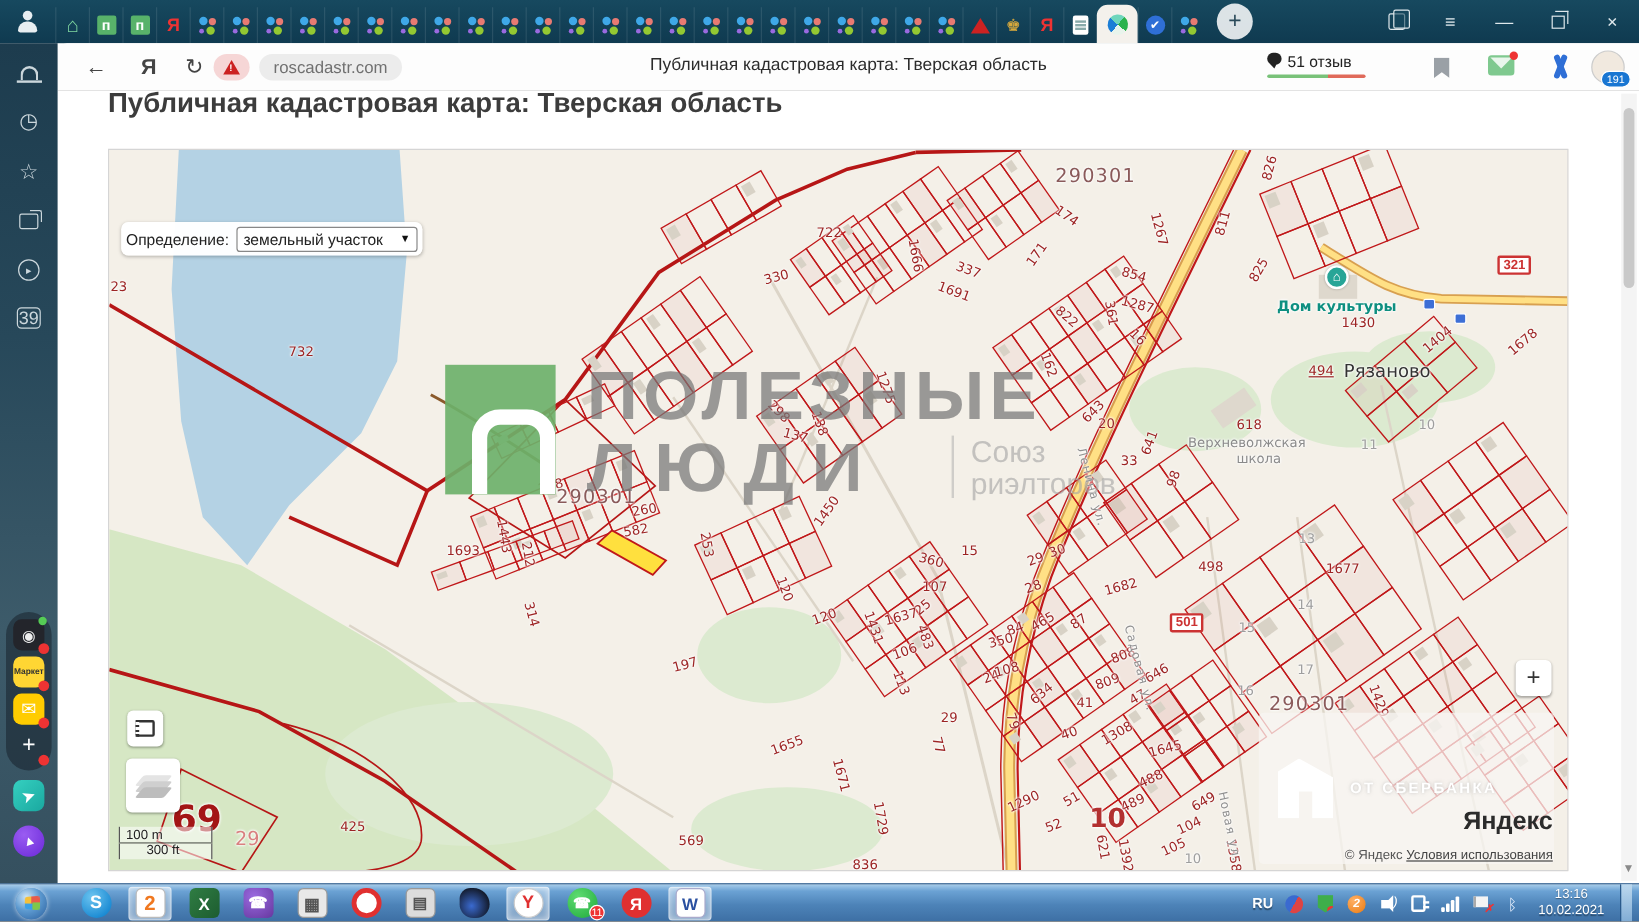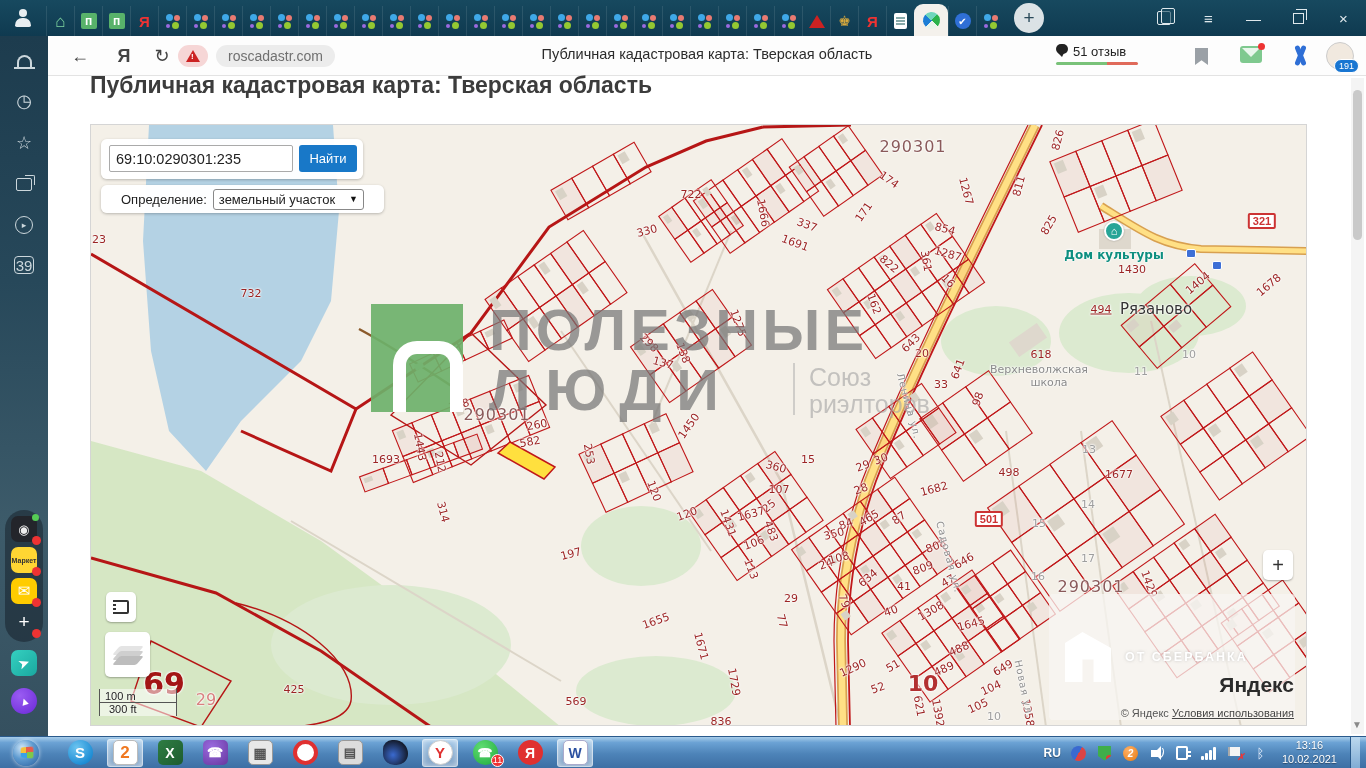--- a/index.html
+++ b/index.html
@@ -102,34 +102,34 @@
 .ml.grayplace{color:#8a8a8a;font-size:11px}
 .ml.teal{color:#0e8f80;font-size:12px;font-weight:bold}
 .badge-road{position:absolute;transform:translate(-50%,-50%);border:2px solid #c33;background:#fff;color:#c33;
   font-size:11px;font-weight:bold;padding:0 3px;border-radius:2px}
 .poi{position:absolute;width:20px;height:20px;border-radius:50%;background:#27a597;color:#fff;display:flex;align-items:center;justify-content:center;font-size:11px;transform:translate(-50%,-50%);border:2px solid #fff;box-shadow:0 0 2px rgba(0,0,0,.3)}
 .busstop{position:absolute;width:10px;height:9px;background:#3d6fd6;border:1px solid #fff;border-radius:2px}
 
 .spanel{position:absolute;left:10px;top:14px;width:262px;height:40px;background:rgba(255,255,255,.97);border-radius:6px;box-shadow:0 1px 3px rgba(0,0,0,.25)}
 .sinput{position:absolute;left:8px;top:6px;width:184px;height:27px;border:1px solid #aaa;border-radius:2px;font-size:14.5px;padding:0 6px;color:#222;font-family:"Liberation Sans",sans-serif}
 .sbtn{position:absolute;left:198px;top:6px;width:58px;height:27px;background:#1878c8;color:#fff;border:none;border-radius:3px;font-size:13px;cursor:pointer}
-.dpanel{position:absolute;left:10px;top:60px;height:28px;padding:0 20px;background:rgba(255,255,255,.97);border-radius:6px;box-shadow:0 1px 3px rgba(0,0,0,.25);display:flex;align-items:center;gap:6px;font-size:13px;color:#222}
+.dpanel{position:absolute;left:10px;top:60px;height:28px;padding:0 4px;background:rgba(255,255,255,.97);border-radius:6px;box-shadow:0 1px 3px rgba(0,0,0,.25);display:flex;align-items:center;gap:6px;font-size:13px;color:#222}
 .dselect{height:21px;border:1px solid #888;border-radius:3px;display:flex;align-items:center;gap:14px;padding:0 5px;font-size:13px;cursor:pointer;background:#fff}
 .dselect .chev{font-size:9px;color:#111}
 
 .mbtn{position:absolute;background:#fff;border-radius:5px;box-shadow:0 1px 2px rgba(0,0,0,.3);display:flex;align-items:center;justify-content:center;cursor:pointer}
 .ruler{width:16px;height:14px;border:2px solid #333;border-radius:2px;position:relative}
 .ruler::after{content:"";position:absolute;left:-2px;top:-2px;width:3px;height:14px;background:repeating-linear-gradient(180deg,#333 0 2px,#fff 2px 4px)}
 .layers{position:relative;width:24px;height:20px}
 .layers i{position:absolute;left:0;width:24px;height:11px;background:#d9d9d9;transform:rotate(0deg) skewX(-40deg) scaleY(.8);border-radius:2px}
 .layers i:nth-child(1){top:0;background:#e4e4e4}.layers i:nth-child(2){top:5px;background:#cfcfcf}.layers i:nth-child(3){top:10px;background:#bdbdbd}
 .scalebox{position:absolute;left:8px;top:564px;width:78px;font-size:11px;color:#222;text-shadow:0 0 2px #fff}
 .scalebox .row1{border:1px solid #555;border-top:none;border-bottom:none;background:rgba(255,255,255,.55);padding:1px 5px 0}
 .scalebox .mid{height:1px;background:#555}
-.scalebox .row2{border:1px solid #555;border-top:none;border-bottom:none;background:rgba(255,255,255,.55);padding:0 9px 1px}
+.scalebox .row2{border:1px solid #555;border-top:none;border-bottom:none;background:rgba(255,255,255,.55);padding:0 22px 1px}
 
 .wmbox{position:absolute;left:280px;top:179px;width:92px;height:108px;background:rgba(108,177,106,.92)}
 .wmbox::after{content:"";position:absolute;left:22px;bottom:0;width:44px;height:58px;border:13px solid #fff;border-bottom:none;border-radius:24px 24px 0 0}
 .wm1{position:absolute;left:398px;top:172px;font-size:57px;font-weight:bold;color:rgba(118,118,118,.72);letter-spacing:4px;transform:scaleX(1.04);transform-origin:left}
 .wm2{position:absolute;left:398px;top:232px;font-size:57px;font-weight:bold;color:rgba(118,118,118,.72);letter-spacing:14px;transform:scaleX(1.04);transform-origin:left}
 .wmdiv{position:absolute;left:702px;top:238px;width:2px;height:52px;background:rgba(170,170,170,.5)}
 .wm3{position:absolute;left:718px;top:238px;font-size:25px;color:rgba(165,165,165,.62)}
 .wm4{position:absolute;left:718px;top:265px;font-size:25px;color:rgba(165,165,165,.62)}
 .domclick{position:absolute;left:958px;top:469px;width:246px;height:126px;background:rgba(248,246,243,.75);border-radius:4px;display:flex;align-items:center;padding-left:16px;gap:14px}
 .dchouse{width:46px;height:50px;position:relative;background:#fff;clip-path:polygon(38% 0,100% 32%,100% 100%,62% 100%,62% 55%,38% 55%,38% 100%,0 100%,0 22%)}
@@ -1047,24 +1047,20 @@
           <span class="busstop" style="left: 1121px; top: 136px;"></span>
         </div>
 
       <div class="wmbox"></div>
       <div class="wm1">ПОЛЕЗНЫЕ</div>
       <div class="wm2">ЛЮДИ</div>
       <div class="wmdiv"></div>
       <div class="wm3">Союз</div>
       <div class="wm4">риэлторов</div>
 
-      <div class="spanel">
-        <input class="sinput" value="69:10:0290301:235" style="">
-        <button class="sbtn">Найти</button>
-      </div>
       <div class="dpanel">
         <span>Определение:</span>
         <span class="dselect">
           <span>земельный участок</span>
           <span class="chev">▼</span>
         </span>
       </div>
 
       <div class="mbtn" style="left:15px;top:467px;width:30px;height:30px">
           <span class="ruler"></span>

